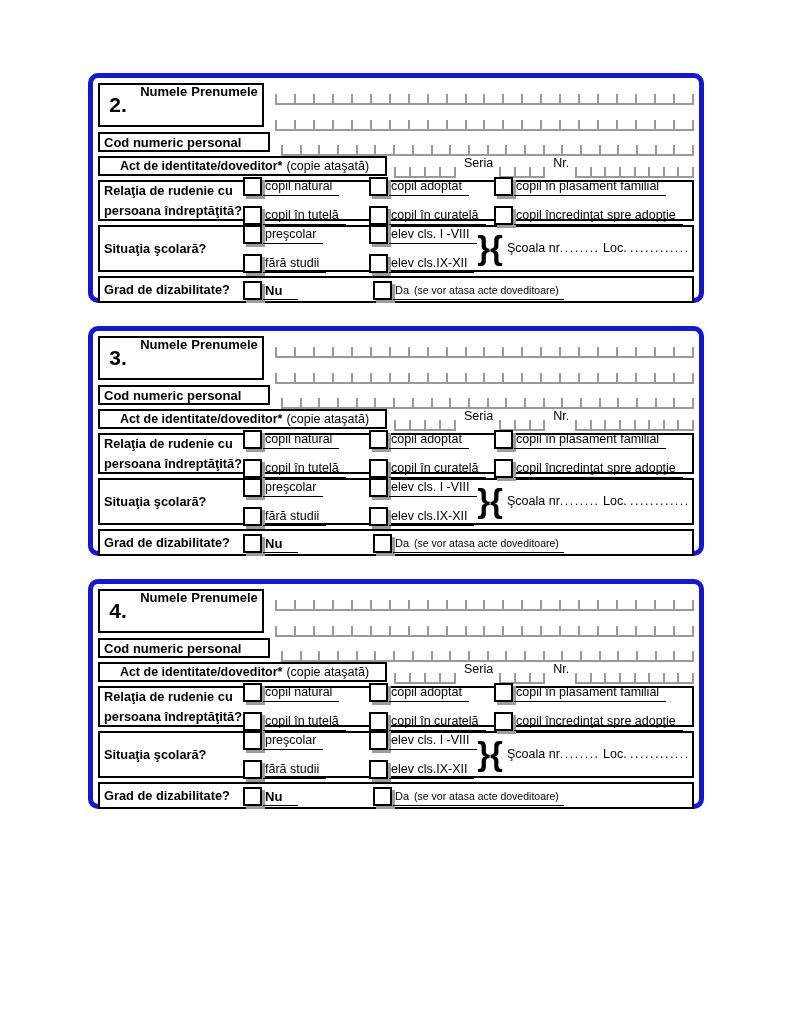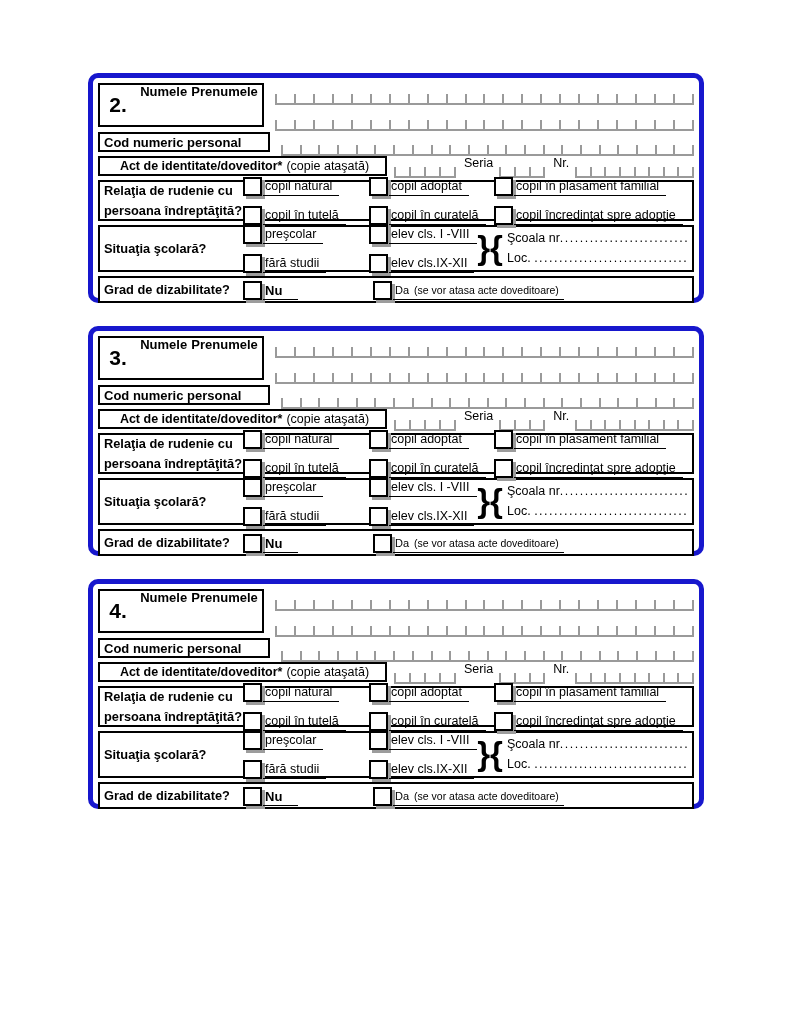--- a/index.html
+++ b/index.html
@@ -59,21 +59,21 @@
       box-shadow:3px 3px 0 #9c9c9c;flex:none;cursor:pointer;}
   .optlabel{font-size:12.5px;line-height:15px;border-bottom:1.5px solid #000;
             padding:0 7px 1px 2px;margin-left:1px;white-space:nowrap;}
 
   .rowbox.rel{height:41px;}
   .rowbox.school{height:47px;}
   .rowbox.grad{height:27px;}
 
   .brace{flex:none;width:30px;text-align:center;font-size:33px;font-weight:700;
          line-height:38px;letter-spacing:0;margin:0 2px 2px 0;}
-  .schoolcol{flex:1;display:flex;flex-direction:column;gap:5px;font-size:12.5px;
+  .schoolcol{flex:1;display:flex;flex-direction:row;gap:5px;font-size:12.5px;
              overflow:hidden;}
   .dotline{display:flex;white-space:nowrap;overflow:hidden;line-height:15px;}
   .dotlead{flex:1;overflow:hidden;letter-spacing:1.5px;}
 
   .opt-nu{width:130px;flex:none;display:flex;align-items:flex-end;height:21px;}
   .nu-label{font-weight:700;font-size:13px;line-height:15px;
             border-bottom:1.5px solid #000;padding:0 16px 1px 2px;margin-left:1px;}
   .opt-da{flex:1;display:flex;align-items:flex-end;height:21px;}
   .da-label{display:flex;align-items:baseline;border-bottom:1.5px solid #000;
             padding:0 5px 1px 2px;margin-left:1px;white-space:nowrap;}

